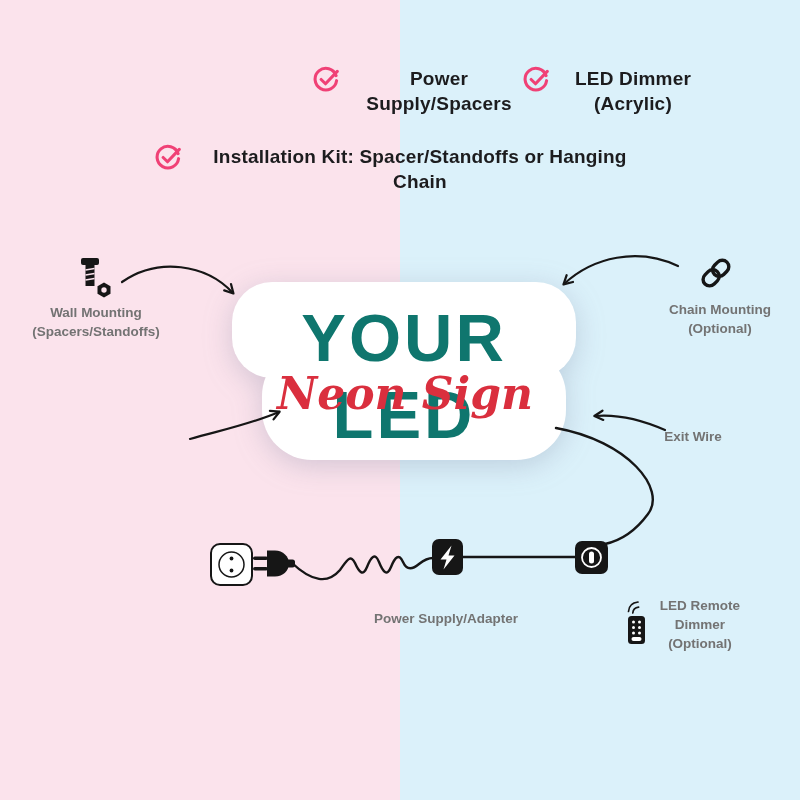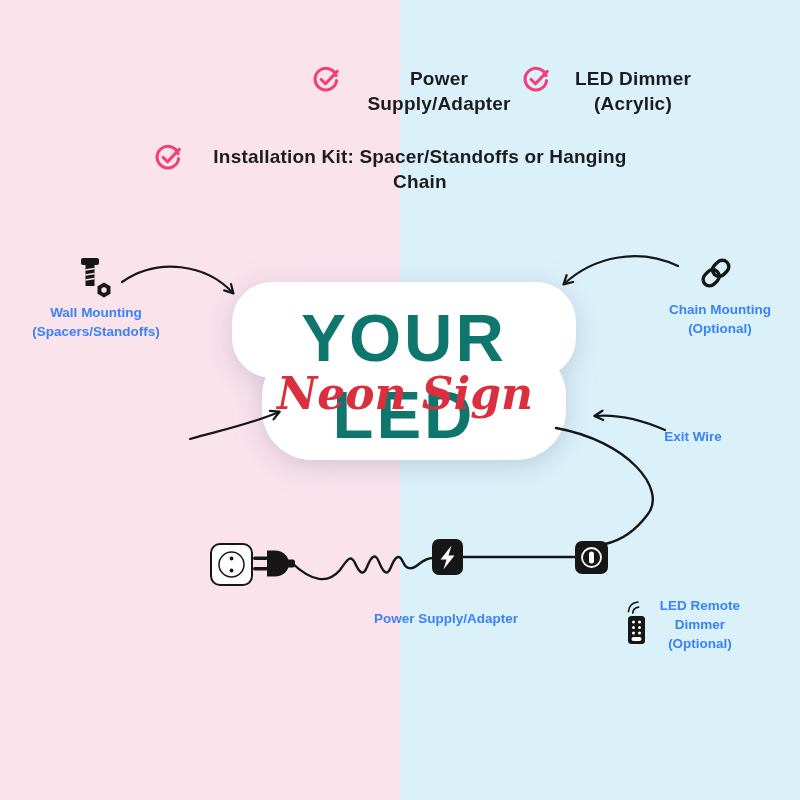--- a/index.html
+++ b/index.html
@@ -13,21 +13,21 @@
   .blob { filter: drop-shadow(0 6px 14px rgba(110,120,150,0.28)); }
 
   .check-item { position:absolute; display:flex; align-items:flex-start; gap:14px; }
   .check-icon { width:27px; height:27px; flex:0 0 auto; }
   .check-label {
     font-size:19px; font-weight:600; color:#1c1c1e; text-align:center;
     white-space:pre-line; line-height:1.3; letter-spacing:0.2px; margin-top:1px;
   }
 
   .callout {
-    position:absolute; font-size:13.5px; font-weight:600; color:#3b82f6;
+    position:absolute; font-size:13.5px; font-weight:600; color:#737373;
     text-align:center; white-space:pre-line; line-height:1.4;
   }
 
   .sign-title {
     position:absolute; left:230px; top:299px; width:348px; text-align:center;
     font-size:67px; font-weight:600; letter-spacing:3px; color:#0f766e;
     font-family:"Liberation Sans", sans-serif;
   }
   .sign-subtitle {
     position:absolute; left:252px; top:368px; width:306px; text-align:center;
@@ -125,21 +125,21 @@
       <circle cx="639.5" cy="633" r="1.5" fill="#ffffff"></circle>
       <rect x="631.5" y="637" width="10" height="4" rx="2" fill="#ffffff"></rect>
     </g>
   </svg>
 
   <div class="check-item" style="left:312px; top:66px;">
     <svg class="check-icon" viewBox="0 0 28 28">
         <use href="#chk"></use>
       </svg>
     <div class="check-label" style="width:172px;">Power
-Supply/Adapter</div>
+Supply/Spacers</div>
   </div>
   <div class="check-item" style="left:522px; top:66px;">
     <svg class="check-icon" viewBox="0 0 28 28">
         <use href="#chk"></use>
       </svg>
     <div class="check-label" style="width:140px;">LED Dimmer
 (Acrylic)</div>
   </div>
   <div class="check-item" style="left:154px; top:144px;">
     <svg class="check-icon" viewBox="0 0 28 28">

